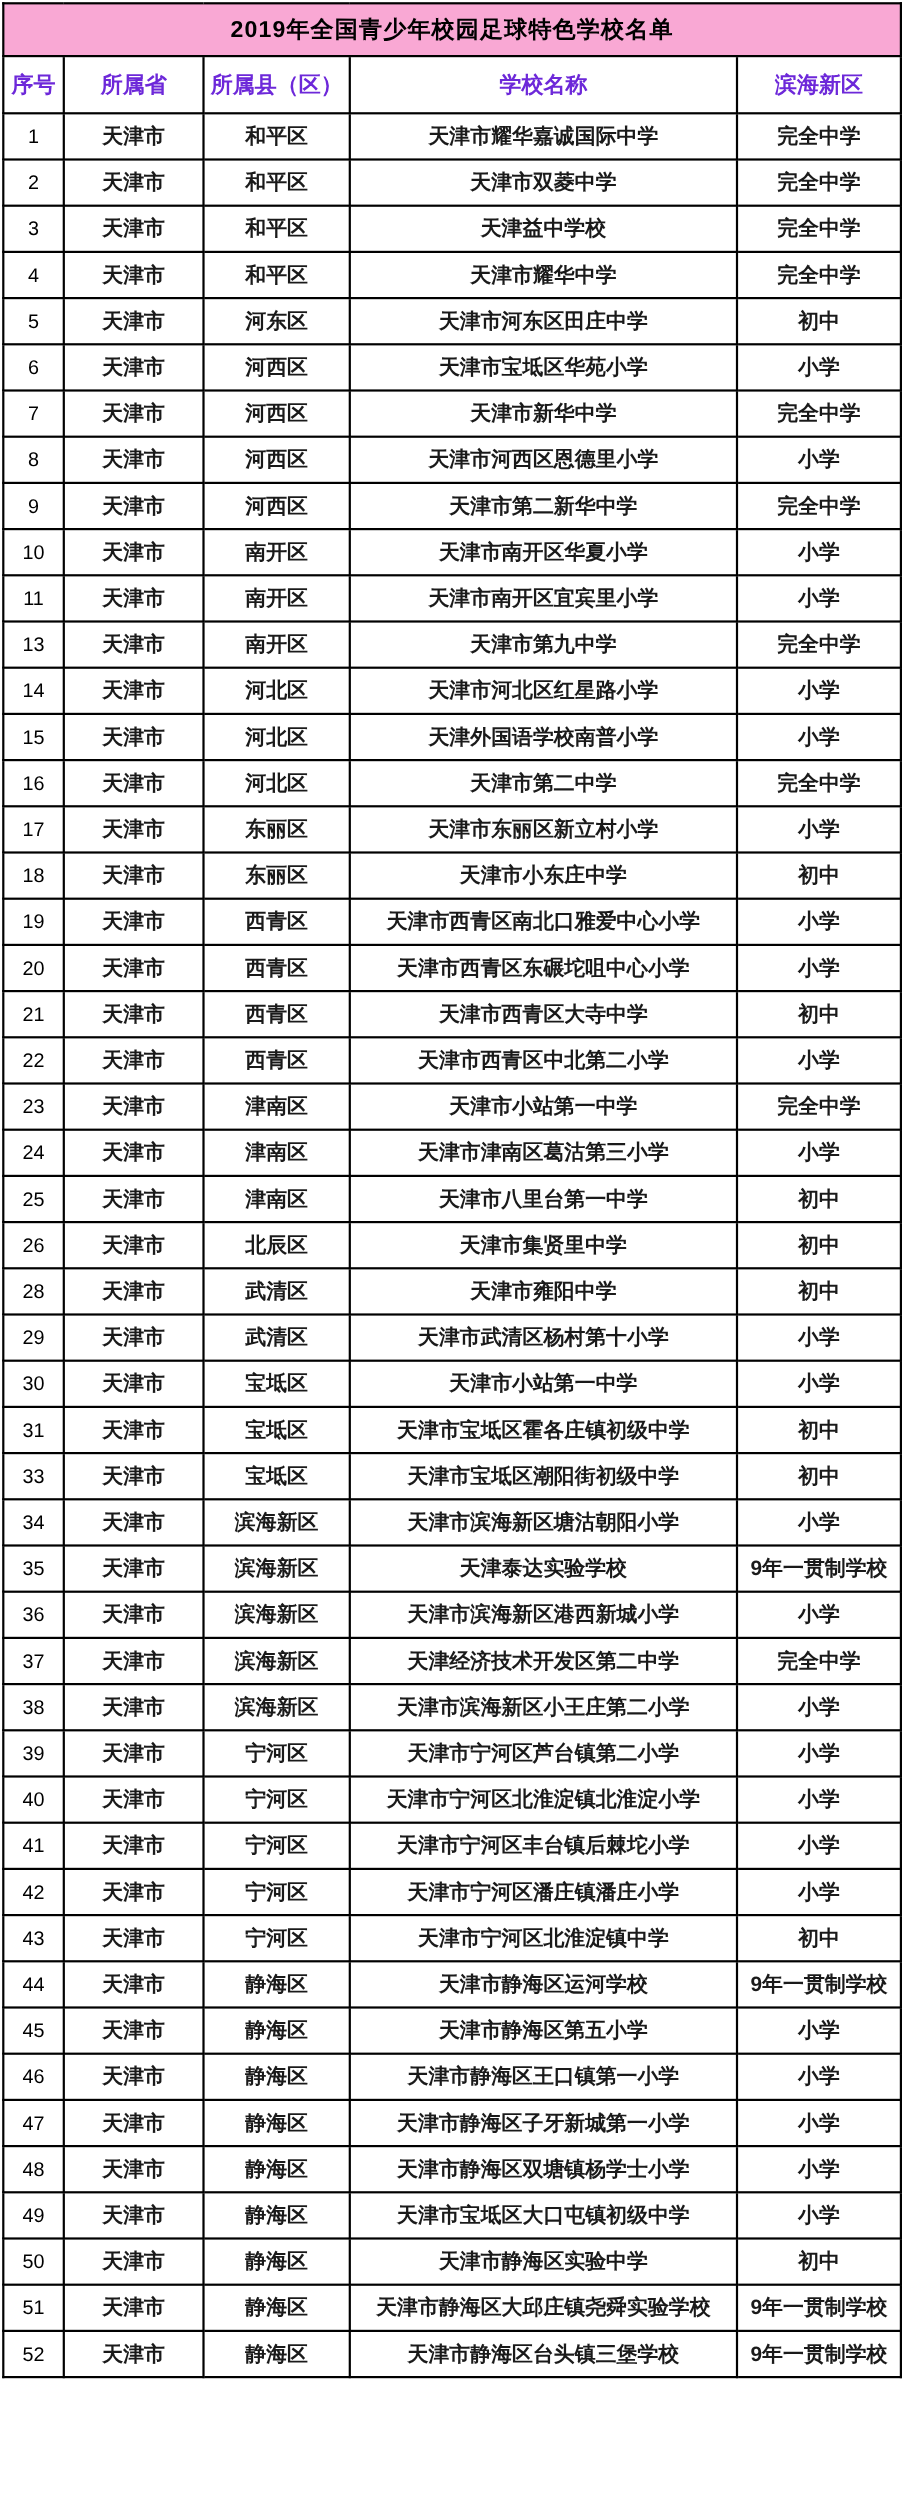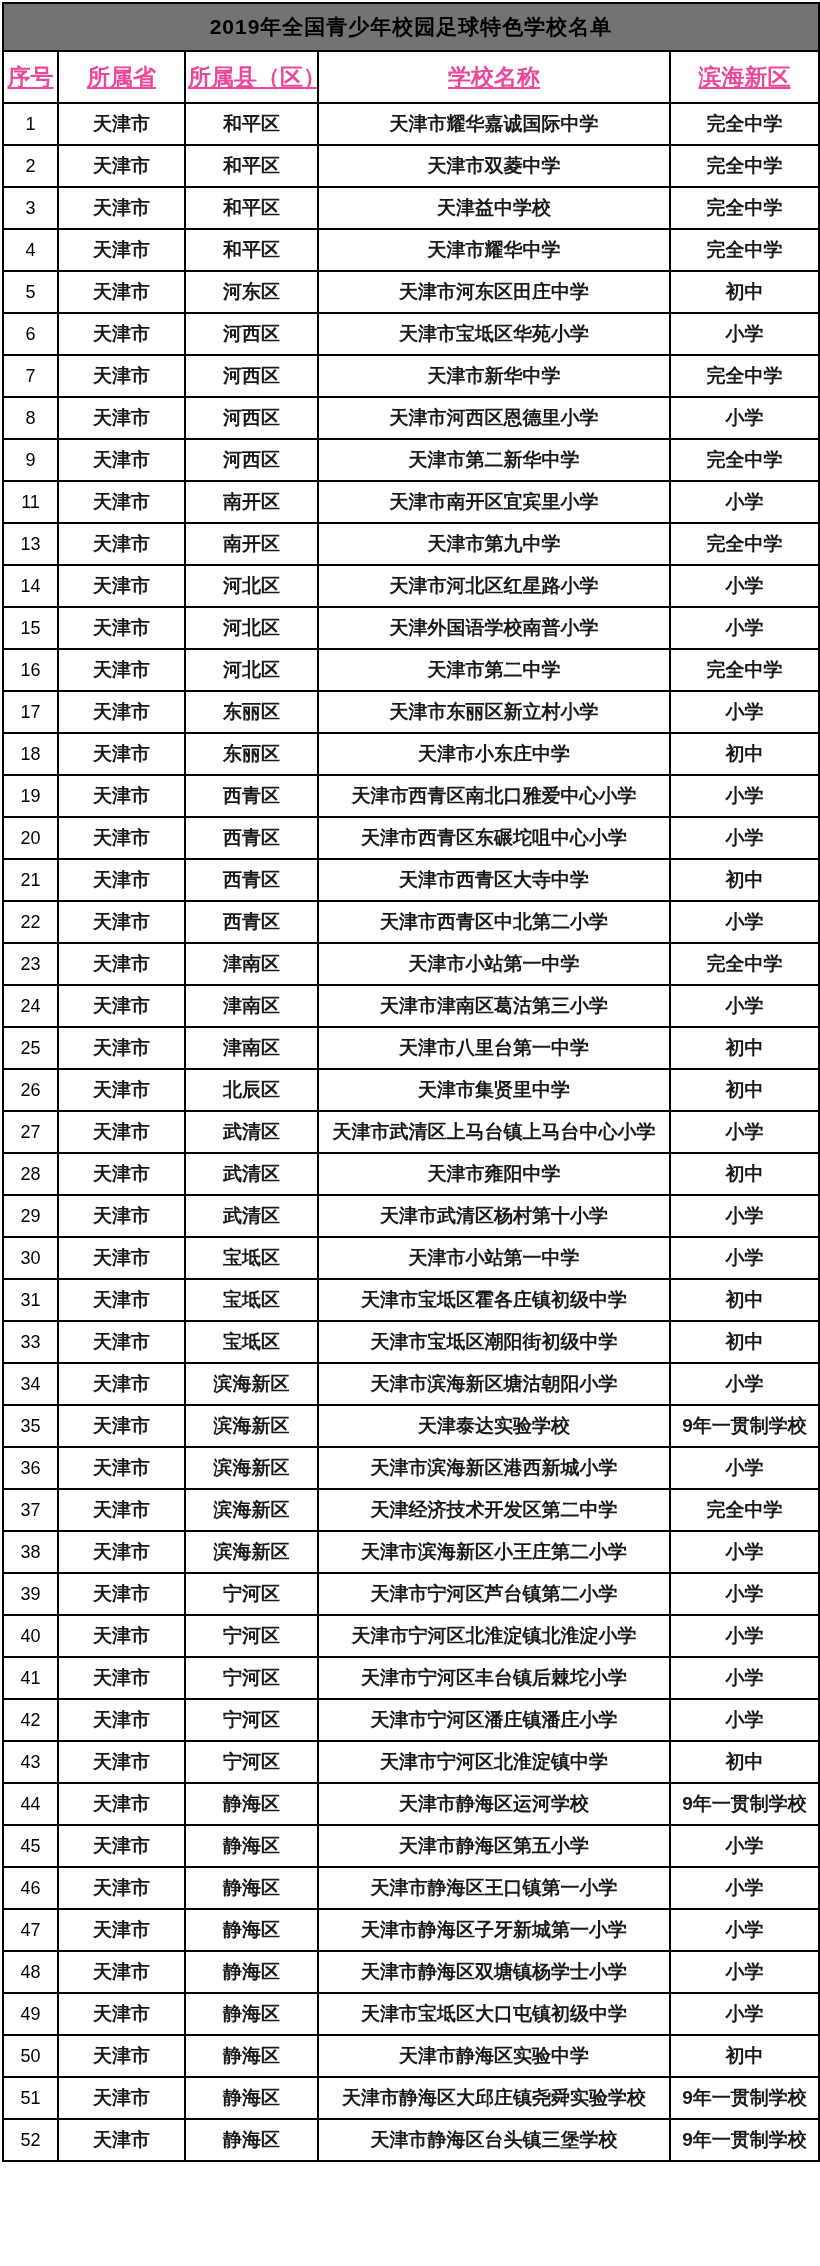--- a/index.html
+++ b/index.html
@@ -38,24 +38,23 @@
   tr.title-row th {
     height: 46px;
     font-size: 21px;
     font-weight: bold;
     letter-spacing: 1px;
     color: #000000;
     
   }
   tr.header-row th {
     height: 50px;
-    font-size: 23px;
+    font-size: 20px;
     font-weight: bold;
-    color: #ec4899;
-    text-decoration: underline;
+    color: #6d28d9;
   }
   tbody td {
     height: 40px;
     font-size: 19px;
     font-weight: 600;
     color: #1a1a1a;
   }
   tbody td.cell-index {
     font-weight: normal;
     font-size: 18px;
@@ -69,21 +68,21 @@
   <table class="school-table">
     <colgroup>
       <col class="c-index">
       <col class="c-province">
       <col class="c-district">
       <col class="c-school">
       <col class="c-type">
     </colgroup>
     <thead>
       <tr class="title-row">
-        <th colspan="5" id="title-cell" style="background: #737373;">2019年全国青少年校园足球特色学校名单</th>
+        <th colspan="5" id="title-cell" style="background: #f9a8d4;">2019年全国青少年校园足球特色学校名单</th>
       </tr>
       <tr class="header-row">
         <th>序号</th>
         <th>所属省</th>
         <th>所属县（区）</th>
         <th>学校名称</th>
         <th>滨海新区</th>
       </tr>
     </thead>
     <tbody id="table-body">
@@ -144,20 +143,27 @@
     <td class="cell-type">小学</td>
   </tr>
         <tr>
     <td class="cell-index">9</td>
     <td class="cell-province">天津市</td>
     <td class="cell-district">河西区</td>
     <td class="cell-school">天津市第二新华中学</td>
     <td class="cell-type">完全中学</td>
   </tr>
         <tr>
+    <td class="cell-index">10</td>
+    <td class="cell-province">天津市</td>
+    <td class="cell-district">南开区</td>
+    <td class="cell-school">天津市南开区华夏小学</td>
+    <td class="cell-type">小学</td>
+  </tr>
+        <tr>
     <td class="cell-index">11</td>
     <td class="cell-province">天津市</td>
     <td class="cell-district">南开区</td>
     <td class="cell-school">天津市南开区宜宾里小学</td>
     <td class="cell-type">小学</td>
   </tr>
         <tr>
     <td class="cell-index">13</td>
     <td class="cell-province">天津市</td>
     <td class="cell-district">南开区</td>
@@ -247,27 +253,20 @@
     <td class="cell-district">津南区</td>
     <td class="cell-school">天津市八里台第一中学</td>
     <td class="cell-type">初中</td>
   </tr>
         <tr>
     <td class="cell-index">26</td>
     <td class="cell-province">天津市</td>
     <td class="cell-district">北辰区</td>
     <td class="cell-school">天津市集贤里中学</td>
     <td class="cell-type">初中</td>
-  </tr>
-        <tr>
-    <td class="cell-index">27</td>
-    <td class="cell-province">天津市</td>
-    <td class="cell-district">武清区</td>
-    <td class="cell-school">天津市武清区上马台镇上马台中心小学</td>
-    <td class="cell-type">小学</td>
   </tr>
         <tr>
     <td class="cell-index">28</td>
     <td class="cell-province">天津市</td>
     <td class="cell-district">武清区</td>
     <td class="cell-school">天津市雍阳中学</td>
     <td class="cell-type">初中</td>
   </tr>
         <tr>
     <td class="cell-index">29</td>

